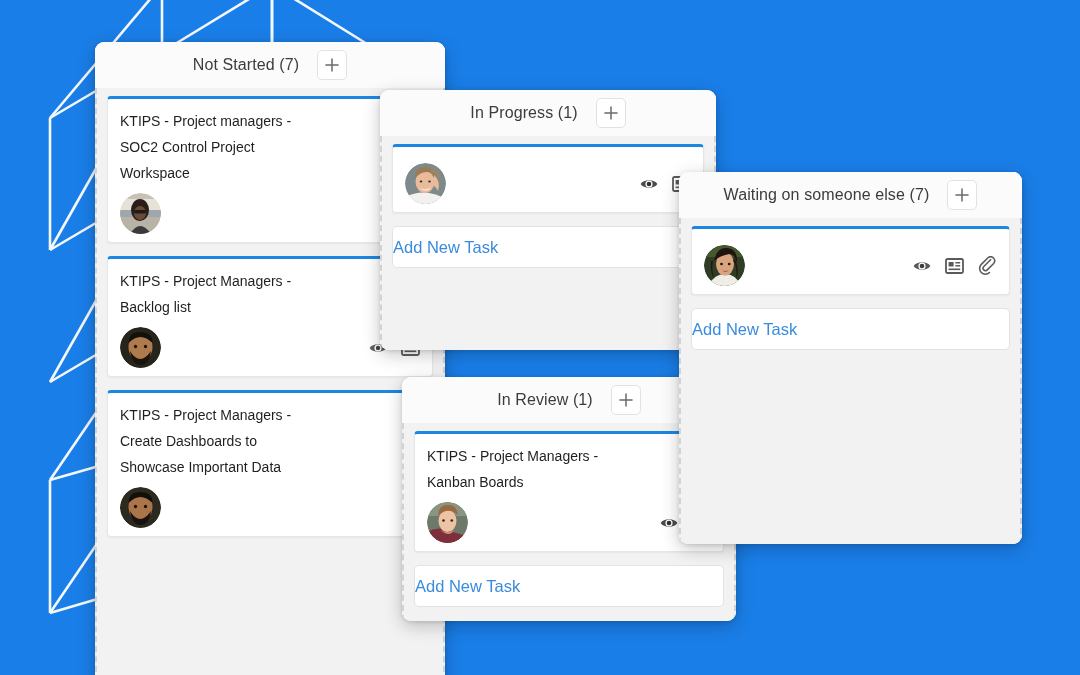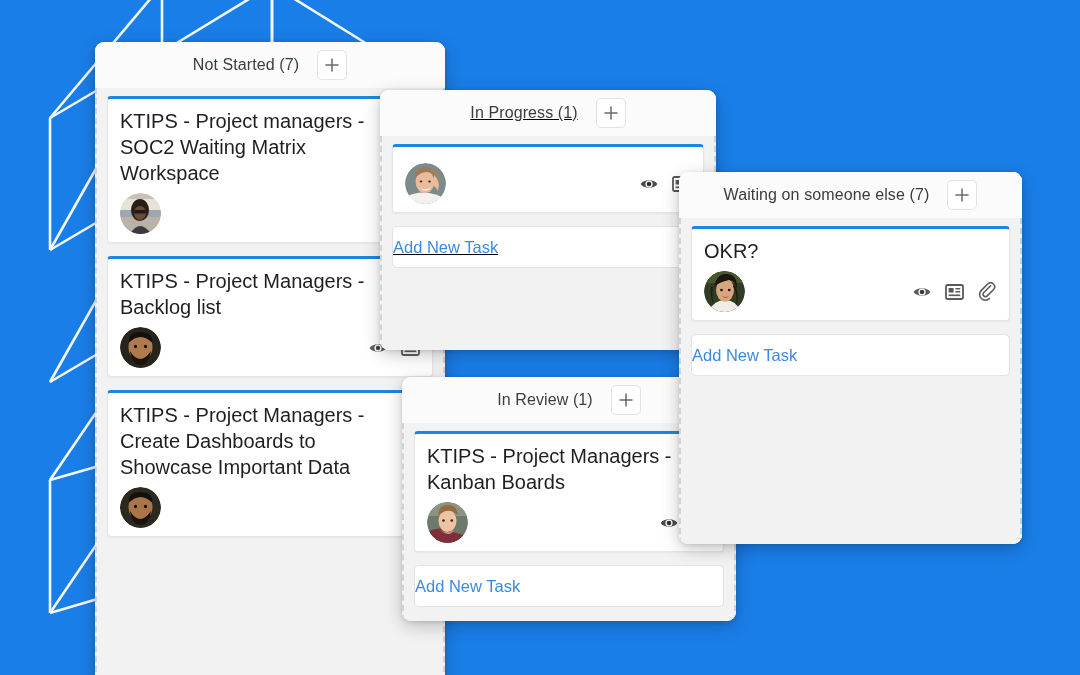--- a/index.html
+++ b/index.html
@@ -52,21 +52,21 @@
     background:#fff;
     border:1px solid #e6e6e6;
     border-top:3px solid #1c86e0;
     border-radius:4px;
     box-sizing:border-box;
     padding:9px 12px 8px 12px;
     margin-bottom:13px;
     box-shadow:0 1px 2px rgba(0,0,0,.05);
   }
   .card-title{
-    font-size:20px;
+    font-size:14px;
     line-height:26px;
     color:#1f1f1f;
     white-space:nowrap;
   }
   .card-foot{
     display:flex;align-items:center;justify-content:space-between;
     margin-top:7px;
   }
   .avatar{
     width:41px;height:41px;border-radius:50%;
@@ -78,21 +78,21 @@
 
   
   .add-task{
     background:#fff;border:1px solid #e3e3e3;border-radius:5px;
     height:42px;display:flex;align-items:center;justify-content:flex-start;
     color:#3a8bde;font-size:16.5px;box-sizing:border-box;
   }
 
   
   #panel-not-started{ left:95px; top:42px; width:350px; height:660px; z-index:1; }
-  #panel-in-progress{ left:380px; top:90px; width:336px; height:260px; z-index:2;text-decoration:underline; }
+  #panel-in-progress{ left:380px; top:90px; width:336px; height:260px; z-index:2; }
   #panel-in-review{   left:402px; top:377px; width:334px; height:244px; z-index:2; }
   #panel-waiting{     left:679px; top:172px; width:343px; height:372px; z-index:3; }
 </style>
 </head>
 <body>
 
 <svg id="bg-pattern" viewBox="0 0 1080 675" xmlns="http://www.w3.org/2000/svg">
   <rect x="0" y="0" width="1080" height="675" fill="#1a7ee8"></rect>
   <g stroke="#ffffff" stroke-width="2.6" fill="none" opacity="0.95">
 
@@ -141,21 +141,21 @@
       <svg width="18" height="18" viewBox="0 0 18 18">
         <path d="M9 2.2 L9 15.8 M2.2 9 L15.8 9" stroke="#6a6a6a" stroke-width="1.7" stroke-linecap="round"></path>
       </svg>
     </button>
   </div>
   <div class="panel-body">
 
     <article class="card">
       <div class="card-title">
         <div>KTIPS - Project managers -</div>
-        <div>SOC2 Waiting Matrix</div>
+        <div>SOC2 Control Project</div>
         <div>Workspace</div>
       </div>
       <div class="card-foot">
         <span class="avatar">
           <svg width="41" height="41" viewBox="0 0 41 41">
             <defs>
                 <clipPath id="c1">
                   <circle cx="20.5" cy="20.5" r="20.5"></circle>
                 </clipPath>
               </defs>
@@ -375,21 +375,20 @@
     <span class="title">Waiting on someone else (7)</span>
     <button class="plus-btn">
       <svg width="18" height="18" viewBox="0 0 18 18">
         <path d="M9 2.2 L9 15.8 M2.2 9 L15.8 9" stroke="#6a6a6a" stroke-width="1.7" stroke-linecap="round"></path>
       </svg>
     </button>
   </div>
   <div class="panel-body">
     <article class="card">
       <div class="card-title">
-        <div>OKR?</div>
       </div>
       <div class="card-foot">
         <span class="avatar">
           <svg width="41" height="41" viewBox="0 0 41 41">
             <defs>
                 <clipPath id="c6">
                   <circle cx="20.5" cy="20.5" r="20.5"></circle>
                 </clipPath>
               </defs>
             <g clip-path="url(#c6)">

